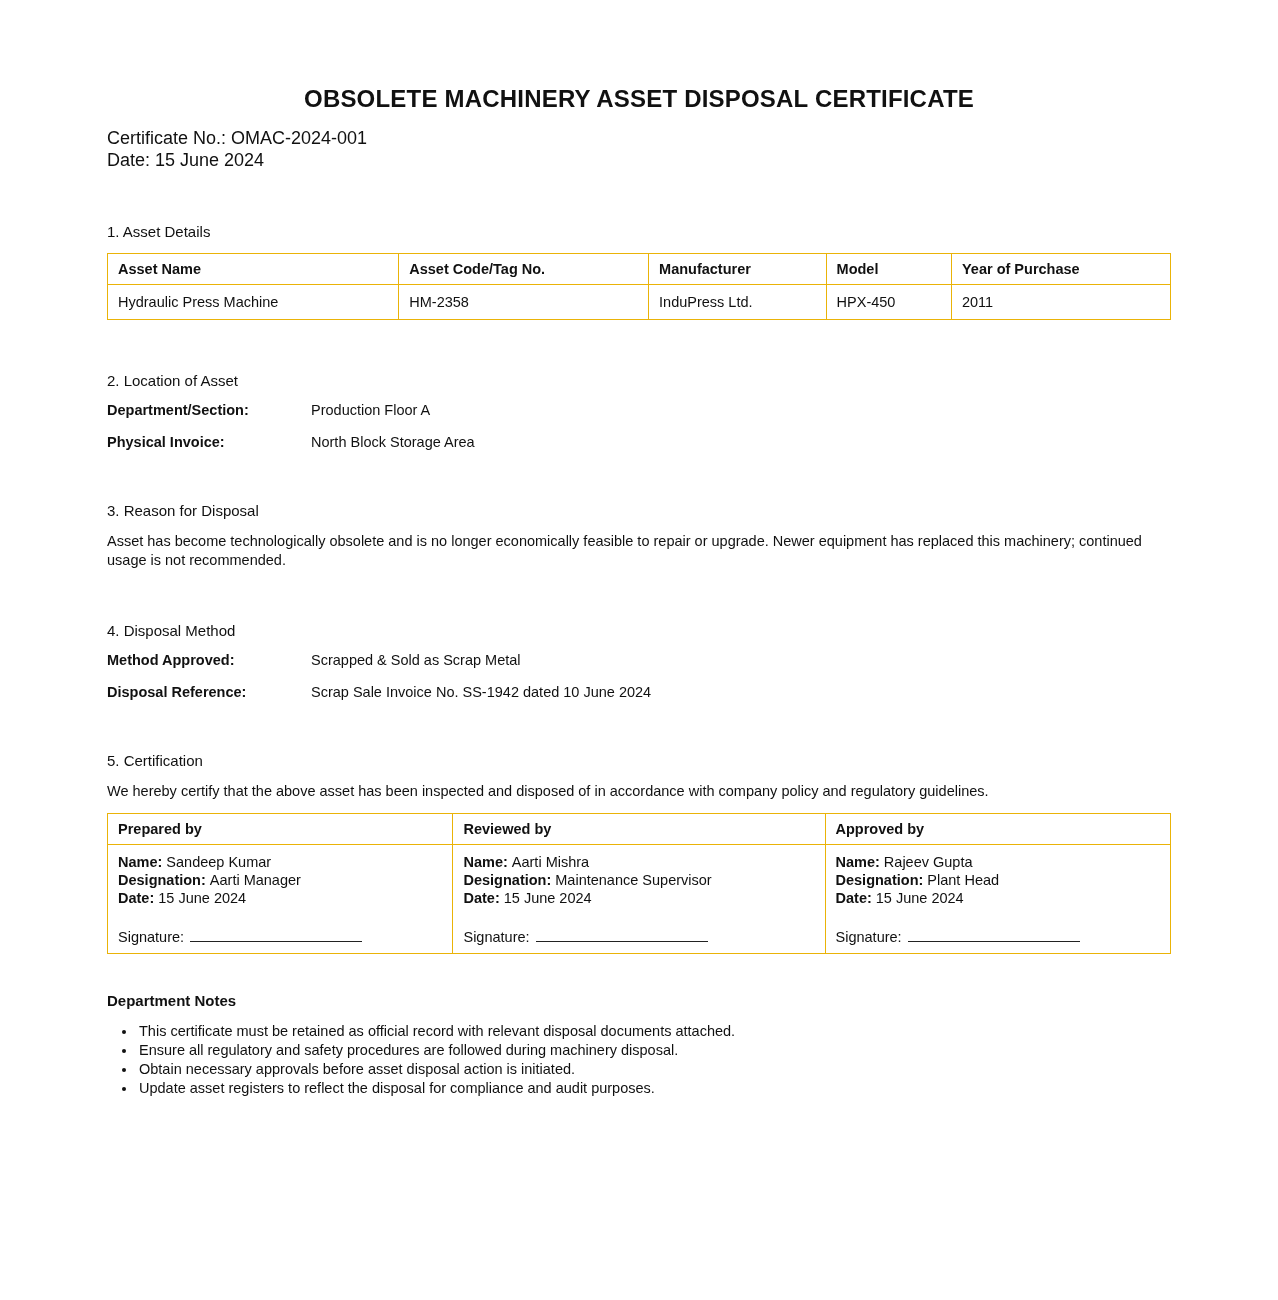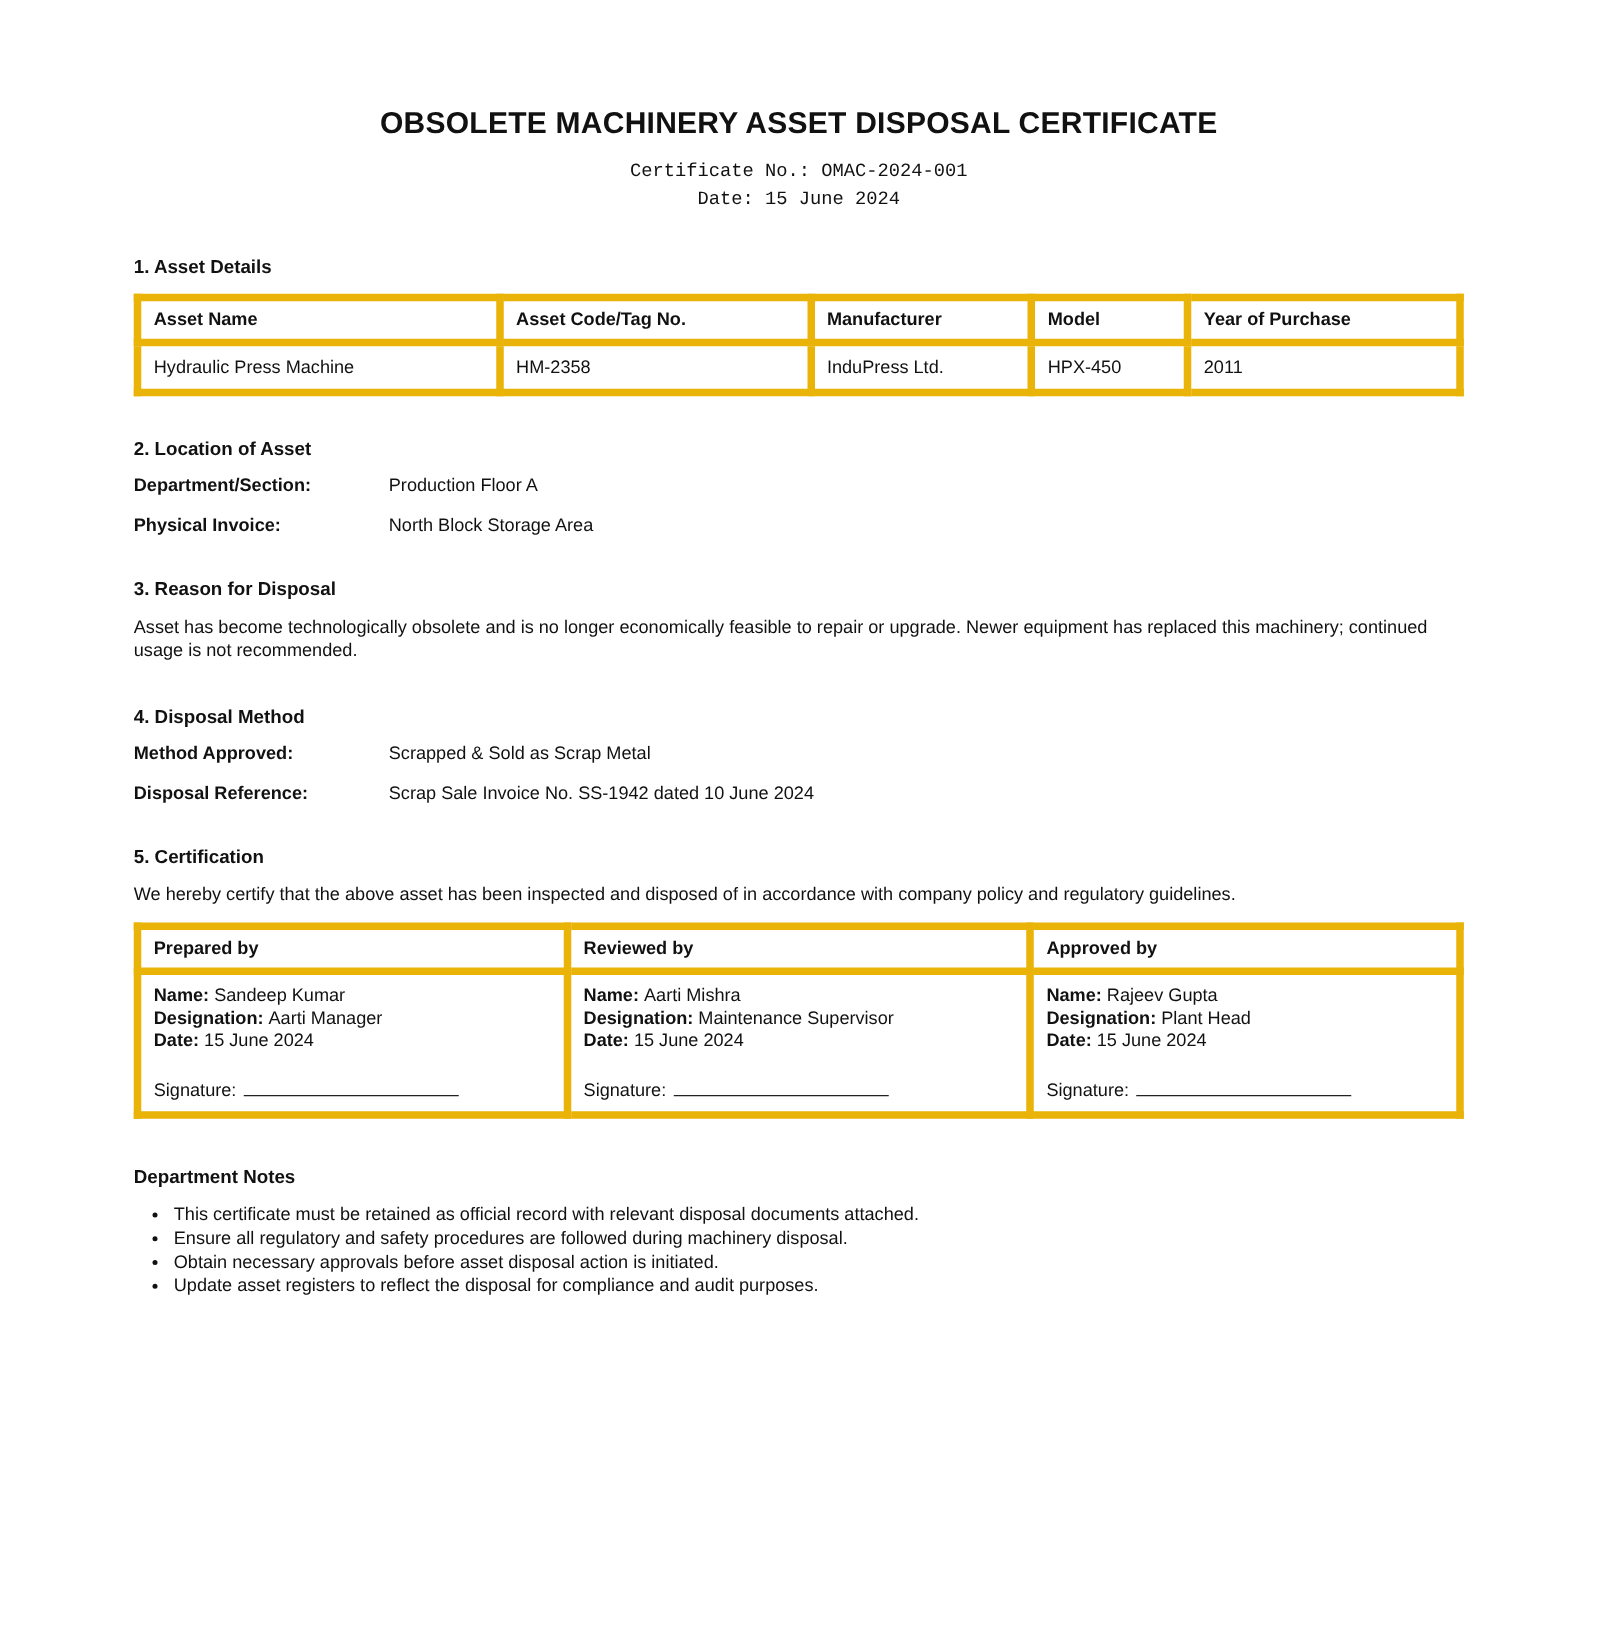--- a/index.html
+++ b/index.html
@@ -16,38 +16,37 @@
     background: #ffffff;
   }
   .doc-title {
     text-align: center;
     font-size: 24px;
     font-weight: bold;
     letter-spacing: 0.2px;
     margin-bottom: 14px;
   }
   .doc-subline {
-    text-align: center;
-    font-size: 15px;
+    text-align: left;
+    font-size: 18px;
     line-height: 22px;
-    font-family: Liberation Mono, monospace;
   }
   .section-heading {
     font-size: 15px;
-    font-weight: bold;
-    margin-top: 34px;
+    font-weight: normal;
+    margin-top: 52px;
     margin-bottom: 13px;
   }
   table {
     width: 100%;
     border-collapse: collapse;
     table-layout: fixed;
   }
   th, td {
-    border: 6px solid #eab308;
+    border: 1px solid #eab308;
     font-size: 14.5px;
     text-align: left;
     padding: 7px 10px;
     vertical-align: top;
   }
   th { font-weight: bold; }
   .asset-table col.c0 { width: 27.4%; }
   .asset-table col.c1 { width: 23.5%; }
   .asset-table col.c2 { width: 16.7%; }
   .asset-table col.c3 { width: 11.8%; }

